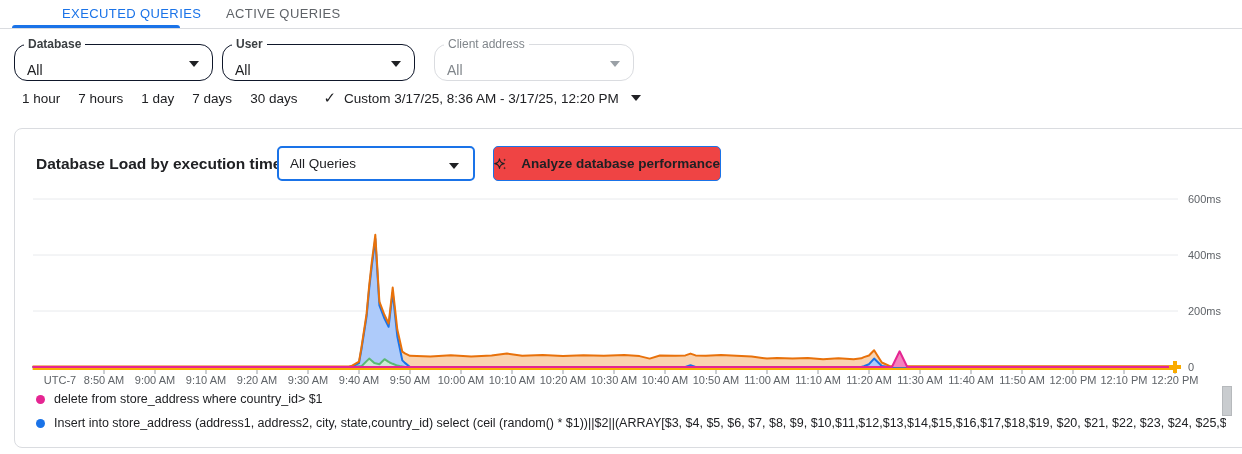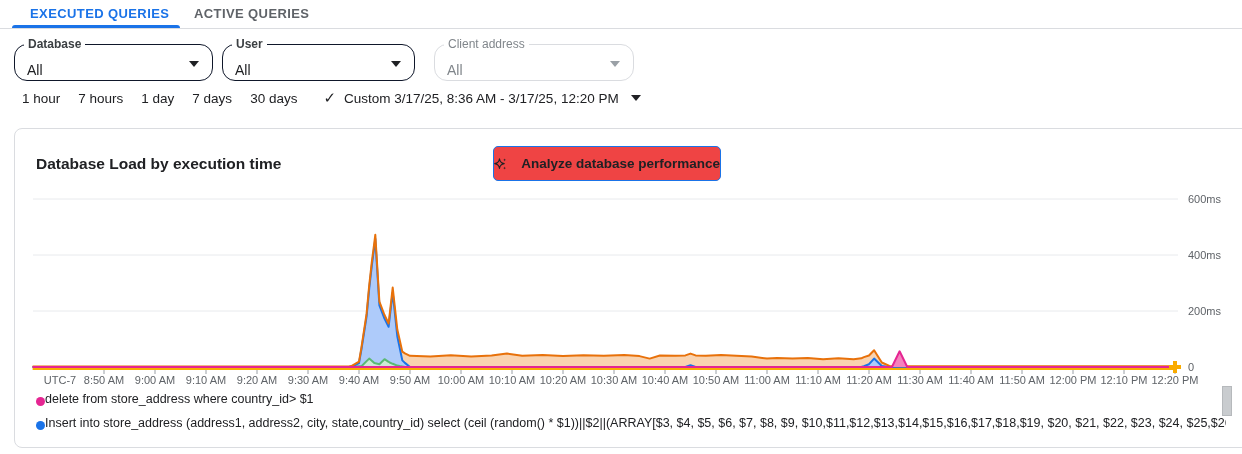--- a/index.html
+++ b/index.html
@@ -1,21 +1,21 @@
 <!DOCTYPE html>
 <html><head>
 <meta charset="utf-8">
 <style>
   * { margin:0; padding:0; box-sizing:border-box; }
   html,body { width:1242px; height:454px; background:#fff; overflow:hidden;
               font-family:"Liberation Sans", sans-serif; color:#202124; }
   #page { position:relative; width:1242px; height:454px; }
 
   
-  .tab-label { position:absolute; top:6px; font-size:13px; font-weight:700; letter-spacing:.4px; cursor:pointer; }
+  .tab-label { position:absolute; top:6px; font-size:13px; font-weight:400; letter-spacing:.4px; cursor:pointer;margin-left:32px; }
   #tab-executed { left:30px; color:#1a73e8; }
   #tab-active   { left:194px; color:#5f6368; }
   #tab-indicator { position:absolute; left:12px; top:25px; width:168px; height:3px; background:#1a73e8; border-radius:3px 3px 0 0; }
   #tab-divider { position:absolute; left:0; top:28px; width:1242px; height:1px; background:#dadce0; }
 
   
   .field { position:absolute; top:44px; height:37px; border:1px solid #0f172a; border-radius:13px; background:#fff; cursor:pointer;text-decoration:underline; }
   .field.disabled { border-color:#dadce0; cursor:default; }
   .field .flabel { position:absolute; top:-8px; left:9px; background:#fff; padding:0 4px; font-size:12px; font-weight:700; color:#3c4043; }
   .field.disabled .flabel { color:#80868b; font-weight:400; }
@@ -51,21 +51,21 @@
   #analyze-btn { position:absolute; left:493px; top:146px; width:228px; height:35px;
                  border:1.5px solid #1a73e8; border-radius:5px; background:#ef4444; cursor:pointer;
                  display:flex; align-items:center; justify-content:center; gap:14px; }
   #analyze-btn .btn-label { font-size:13.5px; font-weight:700; color:#202124; white-space:nowrap; }
 
   
   #chart-svg { position:absolute; left:0; top:190px; }
 
   
   #legend { position:absolute; left:36px; top:392px; width:1190px; }
-  .legend-row { display:flex; align-items:flex-end; height:14px; margin-bottom:10px;
+  .legend-row { display:flex; align-items:center; gap:9px; height:14px; margin-bottom:10px;
                 white-space:nowrap; overflow:hidden; }
   .legend-marker { width:9px; height:9px; border-radius:50%; flex:0 0 auto; }
   .legend-text { font-size:12.5px; color:#202124; }
 
   
   #legend-scrollbar { position:absolute; left:1222px; top:386px; width:10px; height:30px;
                       background:#c9cccf; border:1px solid #b6b9bc; cursor:pointer; }
 </style>
 </head>
 <body>
@@ -104,20 +104,24 @@
     <span id="custom-range">
       <span id="custom-check">✓</span>
       <span>Custom 3/17/25, 8:36 AM - 3/17/25, 12:20 PM</span>
       <span id="custom-caret"></span>
     </span>
   </div>
 
   <div id="card"></div>
   <div id="chart-title">Database Load by execution time</div>
 
+  <div id="query-select">
+    <span class="fvalue">All Queries</span>
+    <span class="caret-down"></span>
+  </div>
 
   <div id="analyze-btn">
     <svg width="18" height="18" viewBox="0 0 18 18">
       <path d="M7.5 2 C8 5.4 10.6 8 14 8.5 C10.6 9 8 11.6 7.5 15 C7 11.6 4.4 9 1 8.5 C4.4 8 7 5.4 7.5 2 Z" fill="none" stroke="#202124" stroke-width="1.5" stroke-linejoin="round"></path>
       <path d="M14.5 1.5 L15 3 L16.5 3.5 L15 4 L14.5 5.5 L14 4 L12.5 3.5 L14 3 Z" fill="#202124"></path>
       <path d="M14.5 12.5 L15 14 L16.5 14.5 L15 15 L14.5 16.5 L14 15 L12.5 14.5 L14 14 Z" fill="#202124"></path>
     </svg>
     <span class="btn-label">Analyze database performance</span>
   </div>
 

